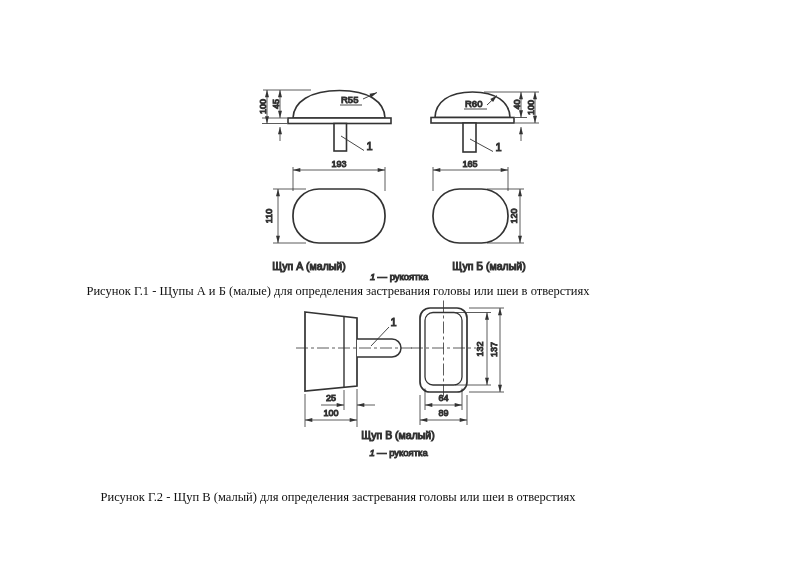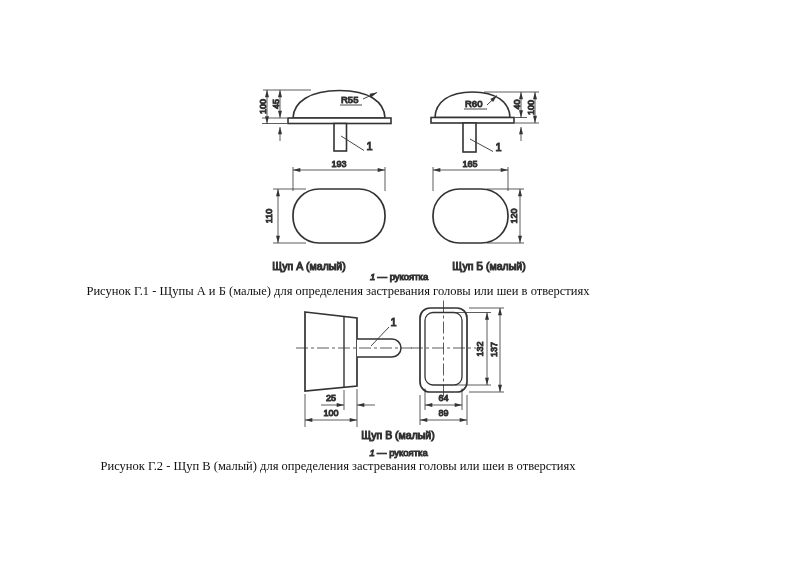--- a/index.html
+++ b/index.html
@@ -22,21 +22,21 @@
   .legend-txt{font-size:9.5px;}
   .legend-num{font-size:9.5px;font-style:italic;}
   .caption{
     position:absolute;left:0;width:676px;
     text-align:center;
     font-family:"Liberation Serif", serif;
     font-size:12.5px;
     color:#111111;
   }
   #caption-fig1{top:284px;}
-  #caption-fig2{top:459px;}
+  #caption-fig2{top:490px;}
 </style>
 </head>
 <body>
 
 <svg id="drawing" width="800" height="566" viewBox="0 0 800 566">
   <defs>
     <marker id="arw" viewBox="0 0 12 8" refX="11.5" refY="4" markerWidth="8" markerHeight="5.33" markerUnits="userSpaceOnUse" orient="auto-start-reverse">
       <path d="M0.5,1 L11.5,4 L0.5,7 Z" fill="#333333"></path>
     </marker>
   </defs>

